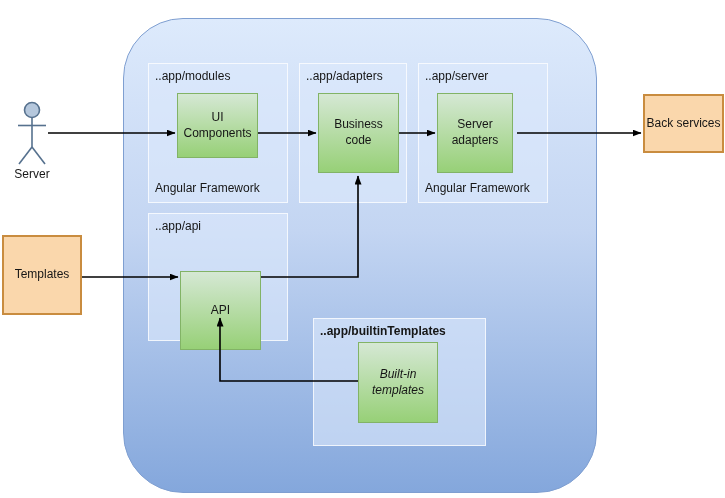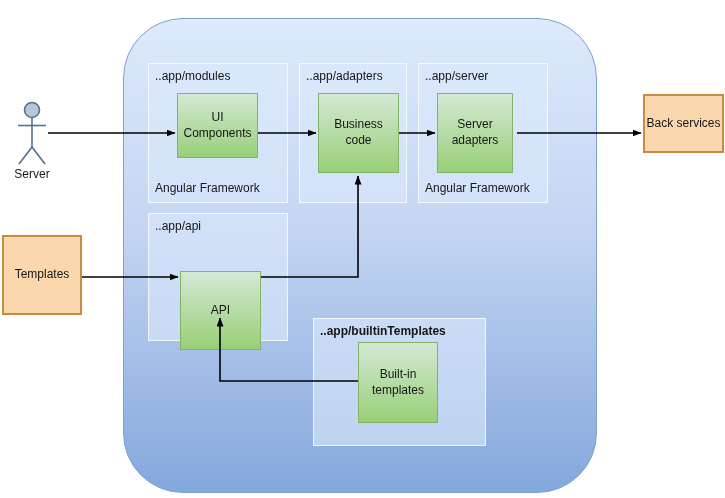--- a/index.html
+++ b/index.html
@@ -65,21 +65,21 @@
     border: 1px solid #82b366;
   }
   .node-orange {
     background: #fad7ac;
     border: 2px solid #c98c3f;
   }
   #node-ui       { left: 177px; top:  93px; width: 81px; height: 65px; }
   #node-business { left: 318px; top:  93px; width: 81px; height: 80px; }
   #node-server   { left: 437px; top:  93px; width: 76px; height: 80px; }
   #node-api      { left: 180px; top: 236px; width: 81px; height: 79px; margin-top: 35px; }
-  #node-builtin  { left: 358px; top: 342px; width: 80px; height: 81px; }
+  #node-builtin  { left: 358px; top: 342px; width: 80px; height: 81px; font-style: italic; }
   #node-templates { left: 2px;   top: 235px; width: 80px; height: 80px; }
   #node-back      { left: 643px; top:  94px; width: 81px; height: 59px; }
   
   .actor-figure-svg {
     position: absolute;
     left: 8px; top: 98px;
     z-index: 3;
   }
   .actor-label {
     position: absolute;

